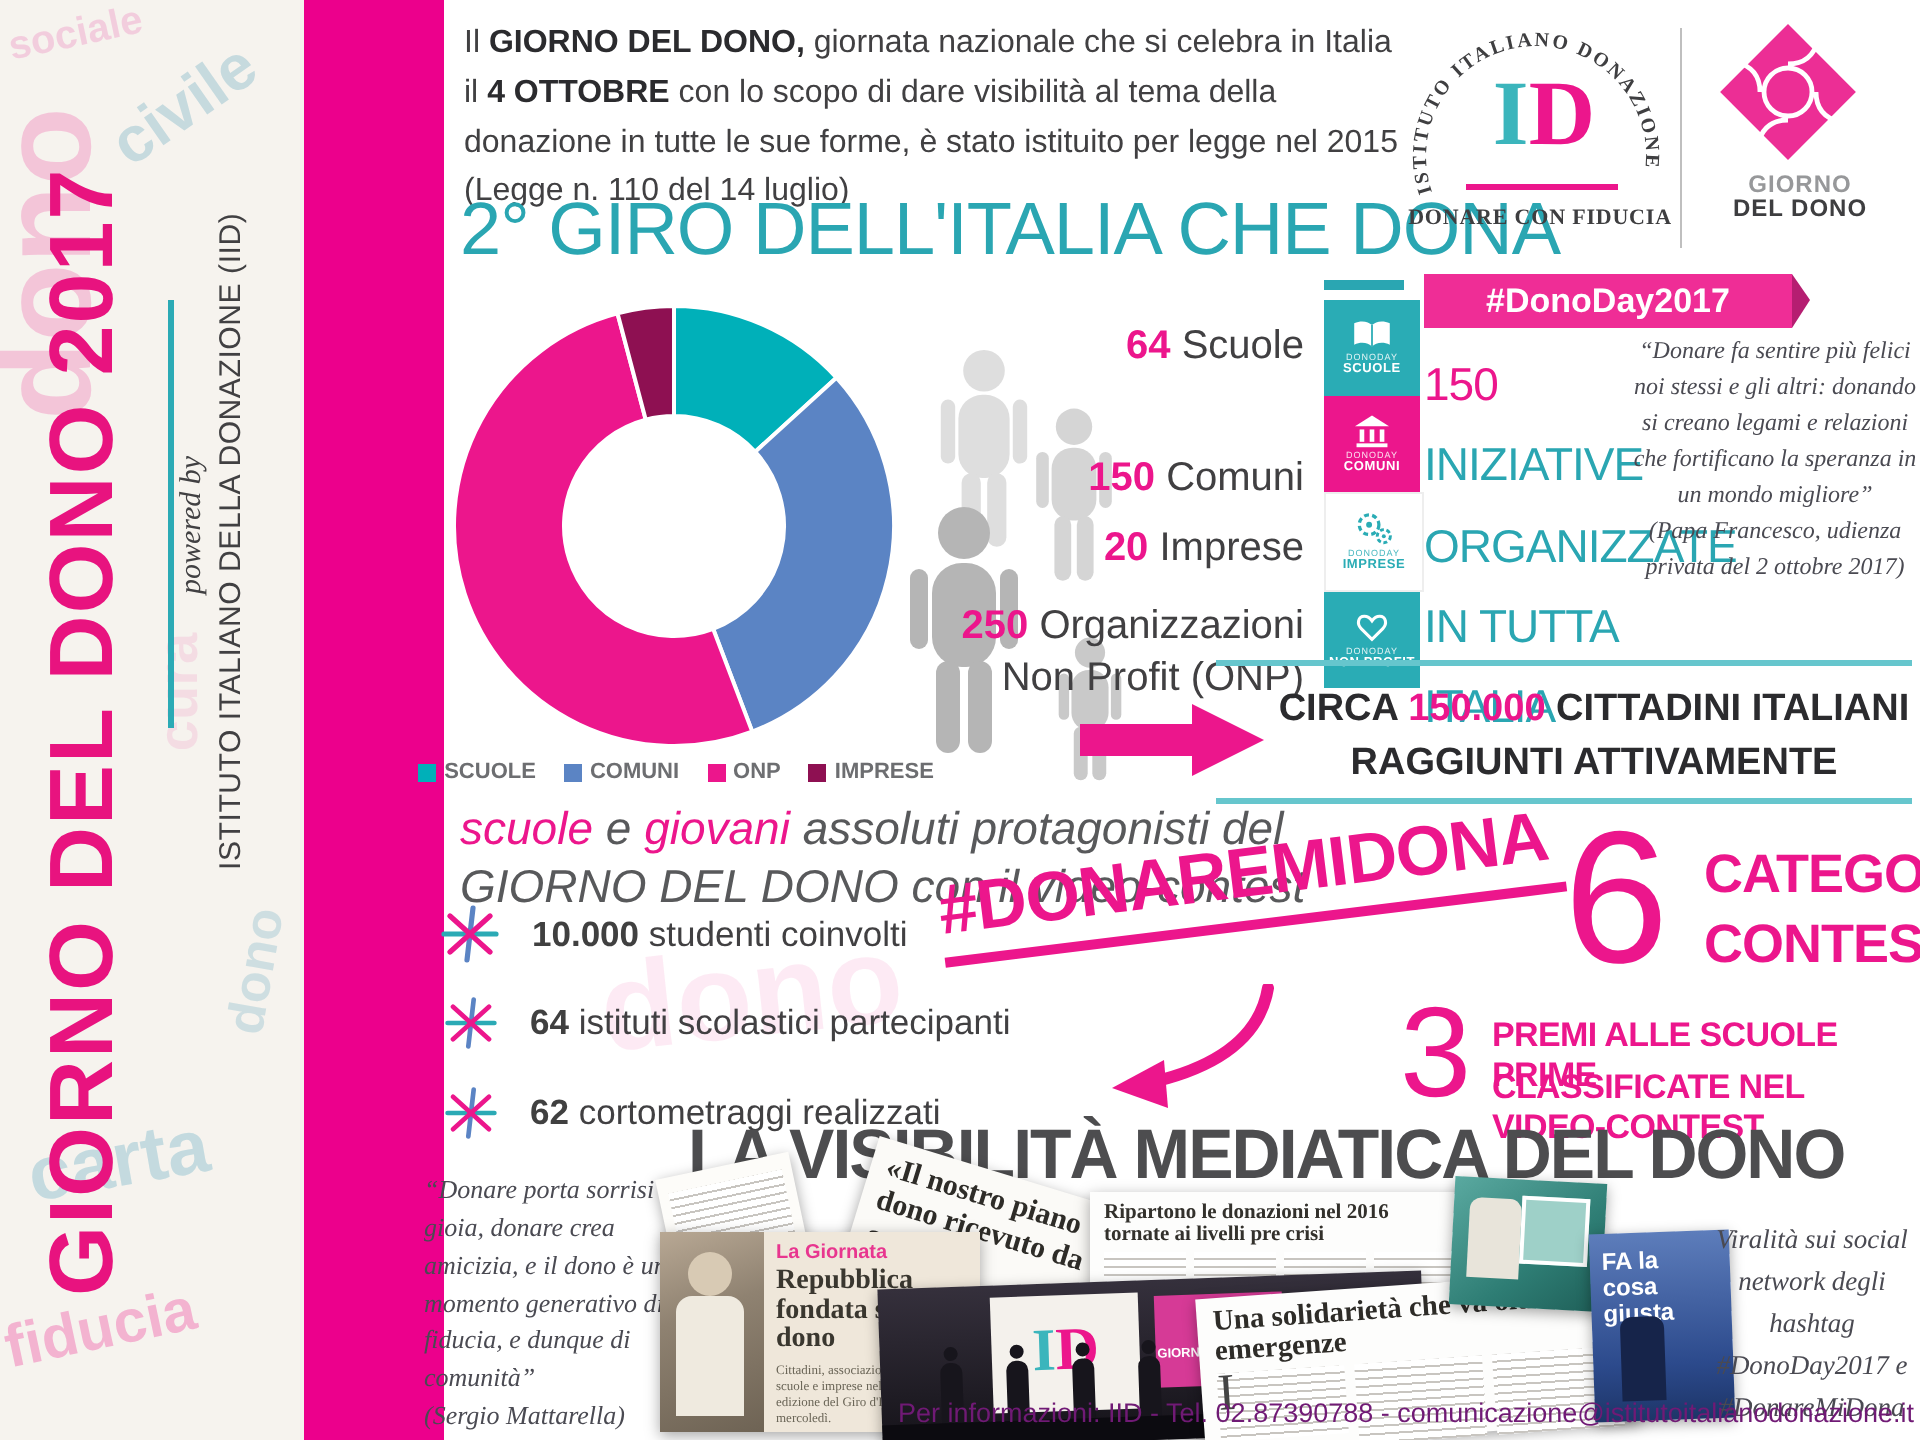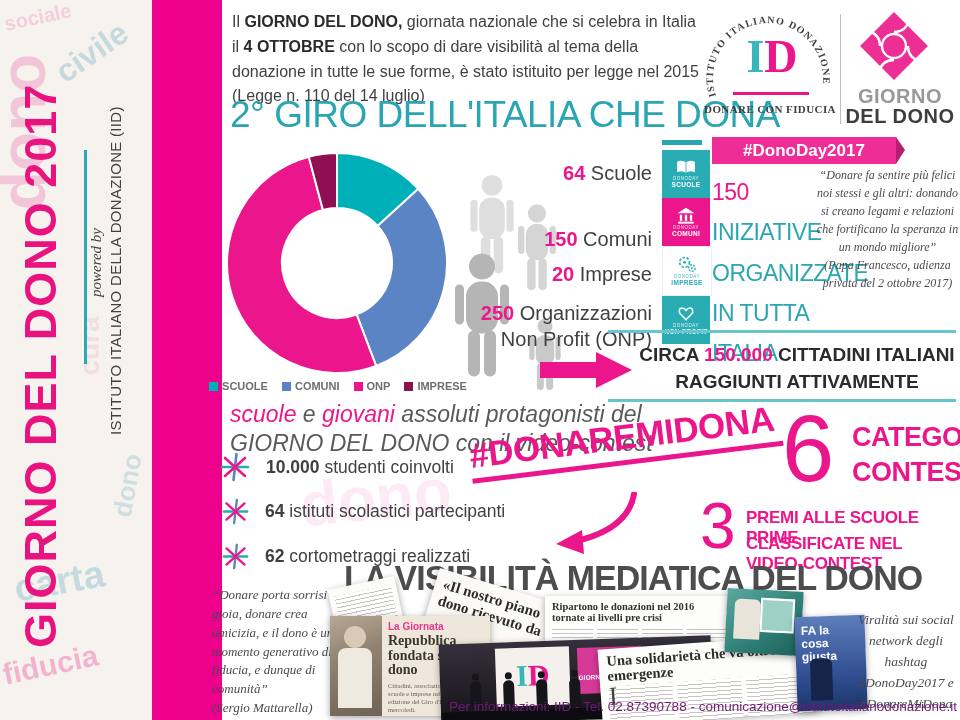--- a/index.html
+++ b/index.html
@@ -37,21 +37,21 @@
   
   #iid-logo{left:700px;top:4px;width:136px;height:132px;}
   #iid-mono{left:742px;top:34px;width:60px;text-align:center;font-family:"Liberation Serif",serif;
             font-weight:bold;font-size:46px;line-height:1;}
   #iid-mono .i{color:#3bb5bc;} #iid-mono .d{color:#ec168c;}
   #iid-underline{left:733px;top:92px;width:76px;height:3px;background:#ec168c;}
   #iid-tagline{left:700px;top:103px;width:140px;text-align:center;font-family:"Liberation Serif",serif;
                font-weight:bold;font-size:11px;color:#3e3e40;letter-spacing:.4px;}
   #logo-sep{left:840px;top:14px;width:1px;height:110px;background:#bfbfbf;}
   #gdd-diamond{left:856px;top:8px;width:76px;height:76px;}
-  #gdd-name{left:842px;top:86px;width:116px;text-align:center;font-weight:bold;font-size:20px;
+  #gdd-name{left:842px;top:86px;width:116px;text-align:center;font-weight:bold;font-size:12px;
             line-height:1.0;letter-spacing:.5px;}
   #gdd-name .l1{color:#97989a;} #gdd-name .l2{color:#3e3e40;}
   #ribbon{left:712px;top:137px;width:184px;height:27px;background:#ef2d96;color:#fff;
           font-weight:bold;font-size:17px;text-align:center;line-height:27px;}
   #ribbon::after{content:"";position:absolute;right:-9px;top:0;border-left:9px solid #b51e71;
                  border-top:13px solid transparent;border-bottom:14px solid transparent;}
 
   
   #donut{left:224px;top:150px;width:226px;height:226px;}
   #chart-legend{left:222px;top:380px;width:232px;display:flex;gap:14px;justify-content:center;

